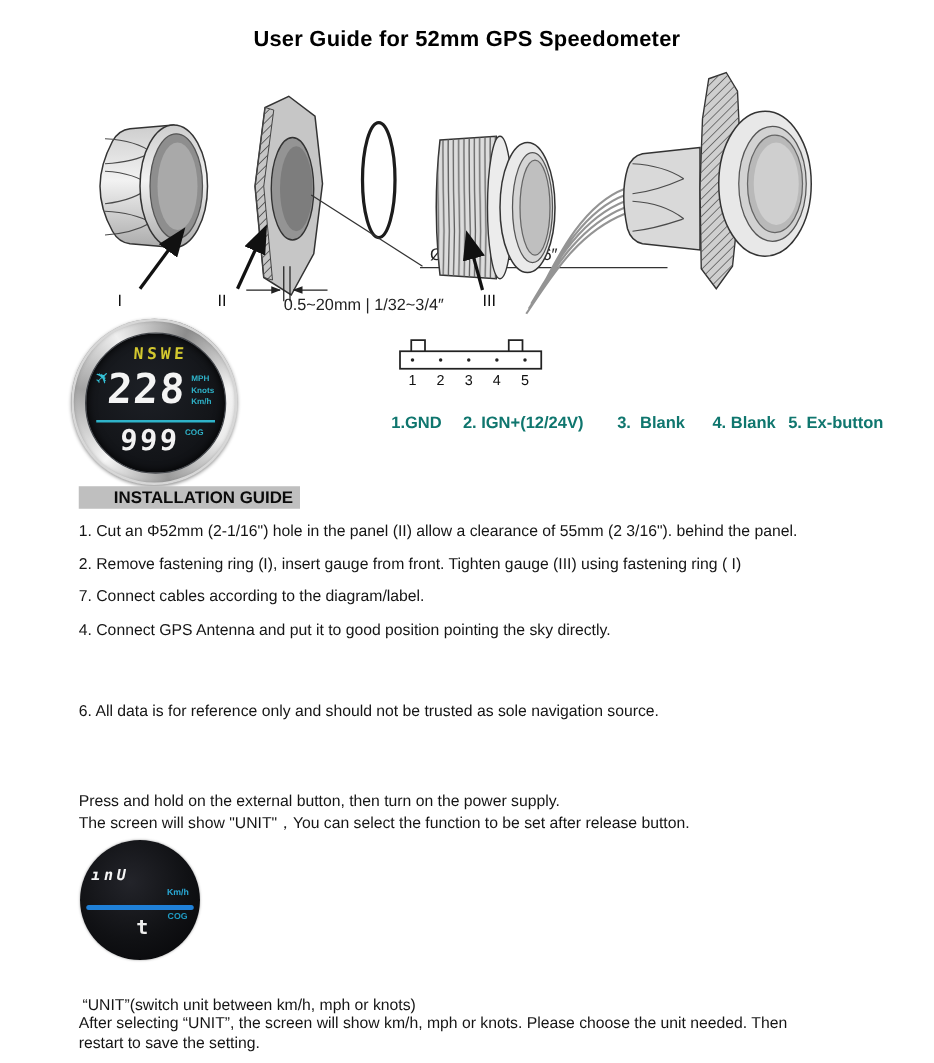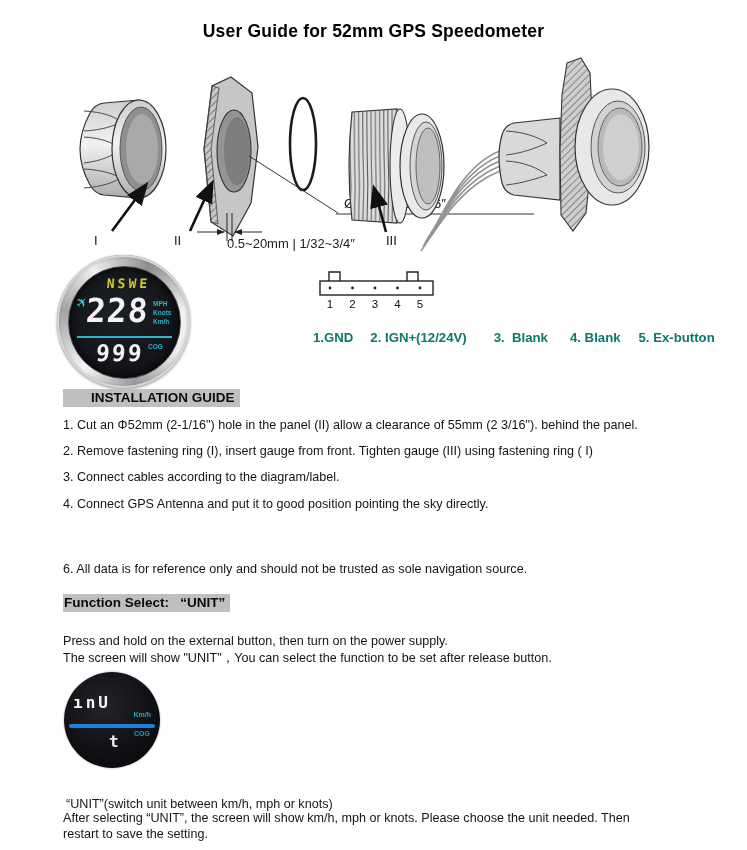--- a/index.html
+++ b/index.html
@@ -30,34 +30,34 @@
   .divider1{position:absolute;left:8px;right:8px;top:69px;height:2px;background:#2fb3c9;}
   .cogval{position:absolute;left:27px;top:73px;color:#f2f2f2;font-size:23px;letter-spacing:2px;}
   .coglab{position:absolute;left:79px;top:76px;color:#2fb3c9;font-size:6.5px;font-weight:bold;}
 
   
   .pin-labels{position:absolute;left:313px;top:330px;display:flex;align-items:baseline;
     font-size:13.2px;font-weight:bold;white-space:pre;color:#0f766e;}
   .pin-labels span{margin-right:17px;}
   .pin-labels span:nth-child(2){margin-right:27px;}
   .pin-labels span:nth-child(3){margin-right:22px;}
-  .pin-labels span:nth-child(4){margin-right:18px;}
+  .pin-labels span:nth-child(4){margin-right:10px;}
   .pin-labels span:last-child{margin-right:0;}
 
   .hl-heading{position:absolute;left:63px;background:#bfbfbf;color:#0b0b0b;
     font-size:13.5px;font-weight:bold;padding:1px 5px 2px 1px;white-space:pre;}
   .step{position:absolute;left:63px;width:655px;font-size:12.6px;line-height:1.28;color:#151515;}
   .para{position:absolute;left:63px;width:655px;font-size:12.6px;line-height:1.28;color:#151515;white-space:pre-wrap;}
 
   
   .gauge2{position:absolute;left:64px;top:672px;width:96px;height:96px;border-radius:50%;
     background:radial-gradient(circle at 42% 35%,#23242a 0%,#101114 55%,#050507 100%);
     box-shadow:0 0 2px #999;}
   .g2-seg{position:absolute;left:9px;top:21px;color:#f5f5f5;font-family:"DejaVu Sans Mono",monospace;
-    font-weight:bold;font-size:16px;letter-spacing:3px;}
+    font-weight:bold;font-size:12px;letter-spacing:3px;font-style:italic;}
   .g2-kmh{position:absolute;right:9px;top:39px;color:#29a8d4;font-size:7px;font-weight:bold;}
   .g2-line{position:absolute;left:5px;right:5px;top:52px;height:3.5px;background:#1f80d8;border-radius:2px;}
   .g2-cog{position:absolute;right:10px;top:58px;color:#1f9cc4;font-size:7px;font-weight:bold;}
   .g2-t{position:absolute;left:45px;top:60px;color:#eeeeee;font-family:"DejaVu Sans Mono",monospace;
     font-weight:bold;font-size:16px;}
 </style>
 </head>
 <body>
 
 <div class="page">
@@ -191,25 +191,24 @@
     <span>1.GND</span>
     <span>2. IGN+(12/24V)</span>
     <span>3.  Blank</span>
     <span>4. Blank</span>
     <span>5. Ex-button</span>
   </div>
 
   <div class="hl-heading" style="top:389px;padding-left:28px;">INSTALLATION GUIDE</div>
   <div class="step" style="top:417px;">1. Cut an Φ52mm (2-1/16") hole in the panel (II) allow a clearance of 55mm (2 3/16"). behind the panel.</div>
   <div class="step" style="top:443px;">2. Remove fastening ring (I), insert gauge from front. Tighten gauge (III) using fastening ring ( I)</div>
-  <div class="step" style="top:469px;">3. Connect cables according to the diagram/label.</div>
+  <div class="step" style="top:469px;">7. Connect cables according to the diagram/label.</div>
   <div class="step" style="top:496px;">4. Connect GPS Antenna and put it to good position pointing the sky directly.</div>
   <div class="step" style="top:561px;">6. All data is for reference only and should not be trusted as sole navigation source.</div>
 
-  <div class="hl-heading" style="top:594px;">Function Select:   “UNIT”</div>
   <div class="para" style="top:624px;margin-top:9px;">Press and hold on the external button, then turn on the power supply.</div>
   <div class="para" style="top:650px;">The screen will show "UNIT"，You can select the function to be set after release button.</div>
 
   <div class="gauge2">
     <div class="g2-seg">ınU</div>
     <div class="g2-kmh">Km/h</div>
     <div class="g2-line"></div>
     <div class="g2-cog">COG</div>
     <div class="g2-t">t</div>
   </div>

